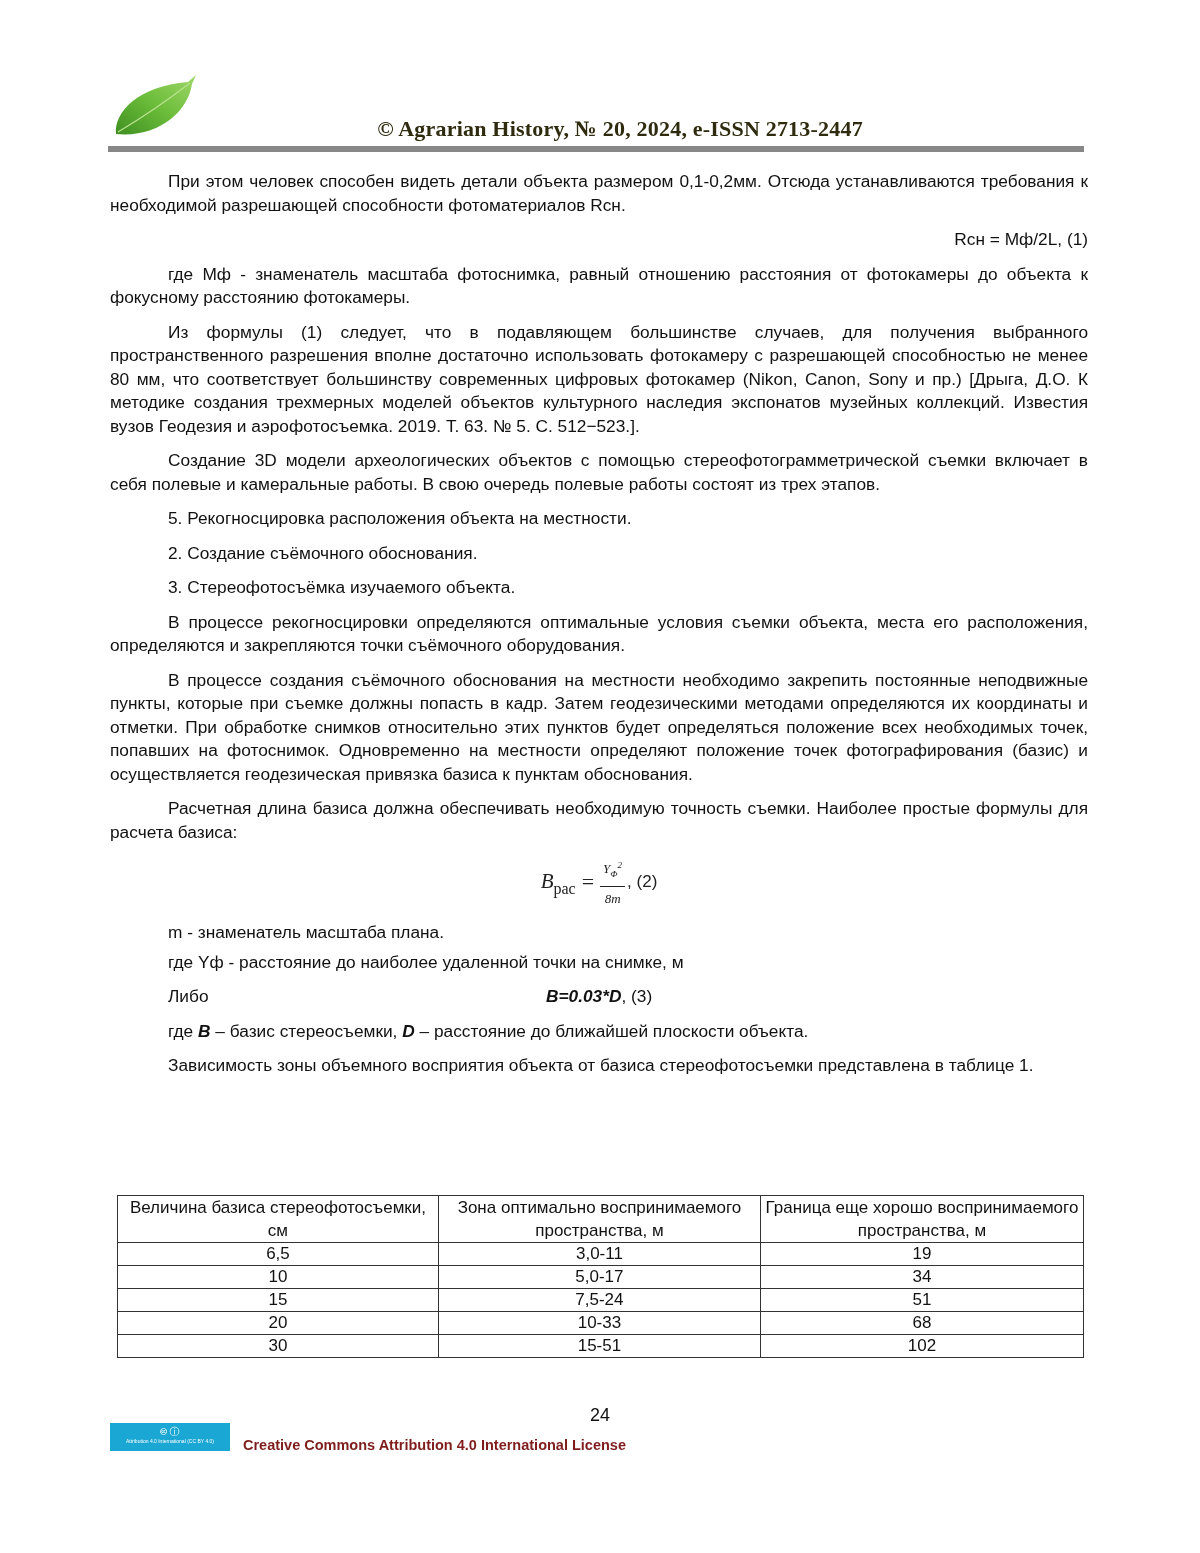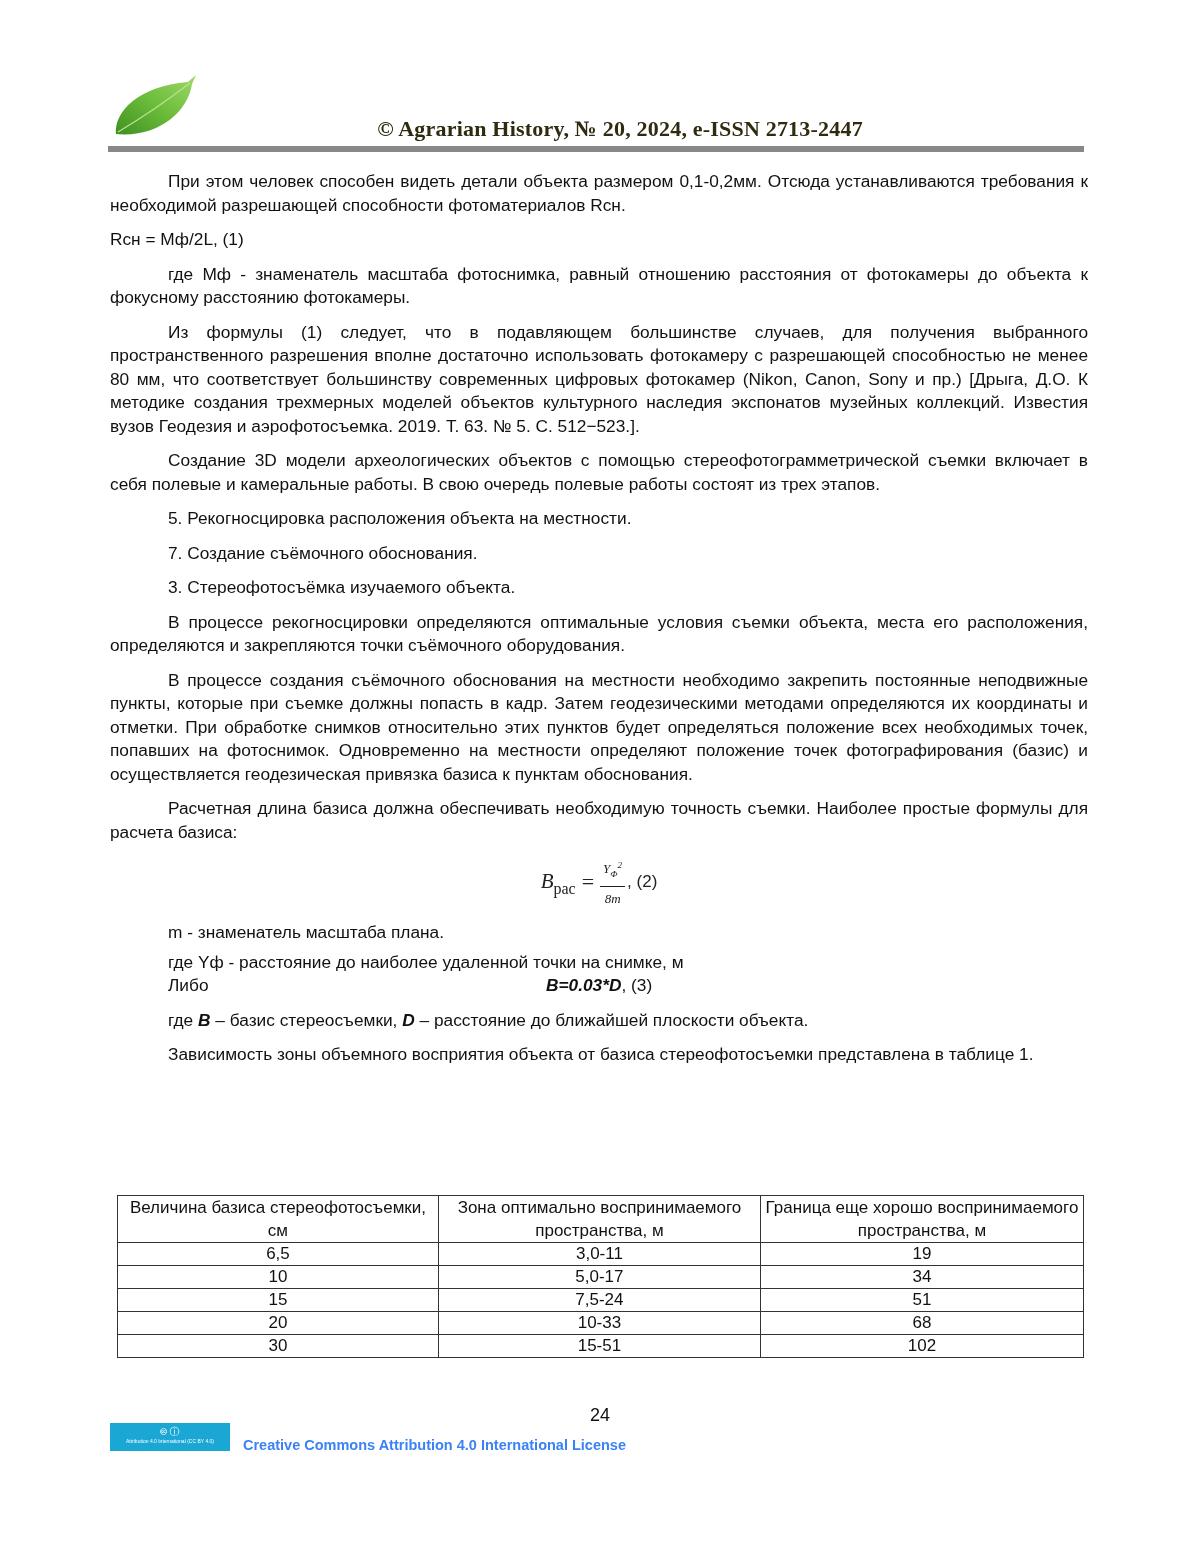--- a/index.html
+++ b/index.html
@@ -5,45 +5,45 @@
   html, body { margin: 0; padding: 0; background: #ffffff; }
   body { width: 1200px; height: 1553px; position: relative; overflow: hidden;
          font-family: "Liberation Sans", sans-serif; color: #111; }
   .leaf { position: absolute; left: 108px; top: 72px; width: 92px; height: 70px; }
   .journal-title { position: absolute; left: 0; width: 1240px; top: 116px; text-align: center;
          font-family: "Liberation Serif", serif; font-weight: bold; font-size: 22px; color: #2f2b0f; letter-spacing: 0.2px; }
   .header-rule { position: absolute; left: 108px; top: 146px; width: 976px; height: 6px; background: #888888; }
   .content { position: absolute; left: 110px; top: 170px; width: 978px; font-size: 17.3px; line-height: 23.5px; }
   p { margin: 0; text-align: justify; }
   .indent { text-indent: 58px; }
-  .center { text-align: left; }
+  .center { text-align: right; }
   .gap { margin-top: 11px; }
   .li { padding-left: 58px; margin-top: 11px; }
   .formula2 { text-align: center; margin-top: 10px; height: 56px; display: flex; justify-content: center; align-items: center; font-size: 17px; }
   .f2 { display: inline-flex; align-items: center; font-family: "Liberation Serif", serif; color: #222; }
   .f2 .B { font-style: italic; font-size: 21px; }
   .f2 .sub { font-size: 16px; position: relative; top: 7px; }
   .f2 .eq { font-size: 22px; margin: 0 6px; }
   .frac { display: inline-flex; flex-direction: column; align-items: center; font-size: 13px; }
   .frac .num { border-bottom: 1px solid #222; padding: 0 3px; font-style: italic; text-align: right; }
   .frac .den { font-style: italic; }
   .f2 .tail { font-family: "Liberation Sans", sans-serif; font-size: 17px; margin-left: 2px; }
-  .row3 { display: flex; }
+  .row3 { display: flex; margin-top: 11px; }
   .row3 .lbl { width: 378px; padding-left: 58px; }
   .b-it { font-weight: bold; font-style: italic; }
   table { position: absolute; left: 117px; top: 1195px; width: 967px; border-collapse: collapse; font-size: 17px; border-radius: 27px; }
   th, td { border: 1.3px solid #333; text-align: center; font-weight: normal; padding: 0; }
   th { line-height: 22.5px; padding: 1px 4px 0 4px; vertical-align: top; }
   td { line-height: 22px; height: 22px; }
   .col1 { width: 320px; } .col2 { width: 322px; } .col3 { width: 323px; }
   .page-num { position: absolute; left: 590px; top: 1405px; font-size: 18px; }
   .cc-badge { position: absolute; left: 110px; top: 1423px; width: 120px; height: 28px; background: #1aa7d4; color: #fff;
          text-align: center; font-size: 5px; line-height: 7px; }
   .cc-badge .icons { font-size: 10px; line-height: 13px; margin-top: 2px; }
-  .license { position: absolute; left: 243px; top: 1437px; font-size: 14.5px; font-weight: bold; color: #3b82f6; }
+  .license { position: absolute; left: 243px; top: 1437px; font-size: 14.5px; font-weight: bold; color: #7f1d1d; }
 </style>
 </head>
 <body>
 
 <svg class="leaf" viewBox="0 0 92 70">
   <defs>
     <linearGradient id="lg" x1="0" y1="1" x2="1" y2="0">
       <stop offset="0" stop-color="#3f8f22"></stop>
       <stop offset="0.5" stop-color="#6cbd3a"></stop>
       <stop offset="1" stop-color="#9fd86a"></stop>
@@ -56,21 +56,21 @@
 <div class="journal-title">© Agrarian History, № 20, 2024, e-ISSN 2713-2447</div>
 <div class="header-rule"></div>
 
 <div class="content">
   <p class="indent">При этом человек способен видеть детали объекта размером 0,1-0,2мм. Отсюда устанавливаются требования к необходимой разрешающей способности фотоматериалов Rсн.</p>
   <p class="center gap">Rсн = Мф/2L,  (1)</p>
   <p class="indent gap">где Мф - знаменатель масштаба фотоснимка, равный отношению расстояния от фотокамеры до объекта к фокусному расстоянию фотокамеры.</p>
   <p class="indent gap">Из формулы (1) следует, что в подавляющем большинстве случаев, для получения выбранного пространственного разрешения вполне достаточно использовать фотокамеру с разрешающей способностью не менее 80 мм, что соответствует большинству современных цифровых фотокамер (Nikon, Canon, Sony и пр.) [Дрыга, Д.О. К методике создания трехмерных моделей объектов культурного наследия экспонатов музейных коллекций. Известия вузов Геодезия и аэрофотосъемка. 2019. Т. 63. № 5. С. 512−523.].</p>
   <p class="indent gap">Создание 3D модели археологических объектов с помощью стереофотограмметрической съемки включает в себя полевые и камеральные работы. В свою очередь полевые работы состоят из трех этапов.</p>
   <p class="li">5. Рекогносцировка расположения объекта на местности.</p>
-  <p class="li">7. Создание съёмочного обоснования.</p>
+  <p class="li">2. Создание съёмочного обоснования.</p>
   <p class="li">3. Стереофотосъёмка изучаемого объекта.</p>
   <p class="indent gap"> В процессе рекогносцировки определяются оптимальные условия съемки объекта, места его расположения, определяются и закрепляются точки съёмочного оборудования.</p>
   <p class="indent gap">В процессе создания съёмочного обоснования на местности необходимо закрепить постоянные неподвижные пункты, которые при съемке должны попасть в кадр. Затем геодезическими методами определяются их координаты и отметки.  При обработке снимков относительно этих пунктов будет определяться положение всех необходимых точек, попавших на фотоснимок. Одновременно на местности определяют положение точек фотографирования (базис) и осуществляется геодезическая привязка базиса к пунктам обоснования.</p>
   <p class="indent gap">Расчетная длина базиса должна обеспечивать необходимую точность съемки. Наиболее простые формулы для расчета базиса:</p>
 
   <div class="formula2">
     <span class="f2">
       <span class="B">B</span>
       <span class="sub">рас</span>
       <span class="eq">=</span>

